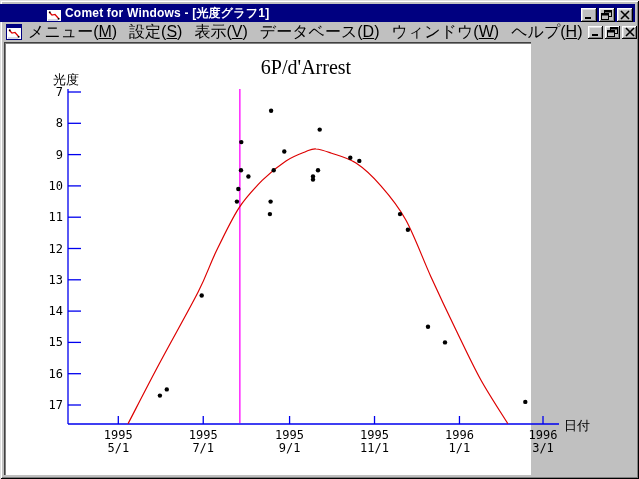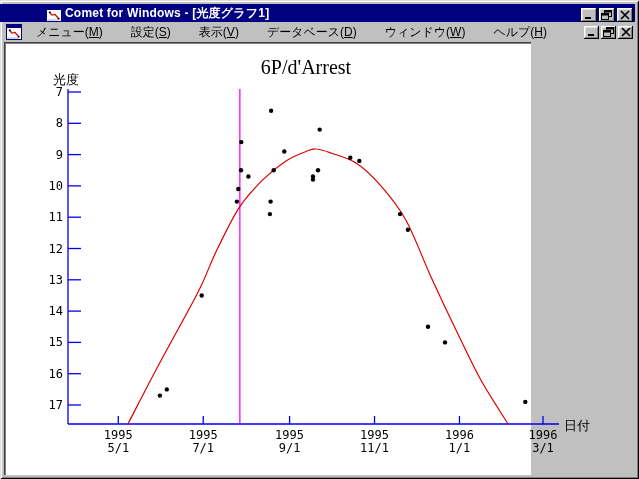--- a/index.html
+++ b/index.html
@@ -35,21 +35,21 @@
   }
   .btn95.small { width:15px; height:13px; }
   .btn95 svg { display:block; }
 
   .menubar {
     position: absolute; left:4px; top:22px; right:4px; height:20px;
     background:#c0c0c0; display:flex; align-items:center;
   }
   .menu-items { display:flex; align-items:center; height:100%; }
   .menu-item {
-    font-size:12px; color:#000; padding:0 14px; height:100%;
+    font-size:16px; color:#000; padding:0 6px; height:100%;
     display:flex; align-items:center; white-space:nowrap; cursor:default;
   }
   .menu-item u { text-decoration:underline; }
 
   .client {
     position:absolute; left:4px; top:42px; width:527px; height:433px;
     background:#fff;
     box-shadow: inset 1px 1px 0 #808080, inset -1px -1px 0 #fff, inset 1px 1px 0 #808080;
     border-top:1px solid #404040; border-left:1px solid #404040;
   }

